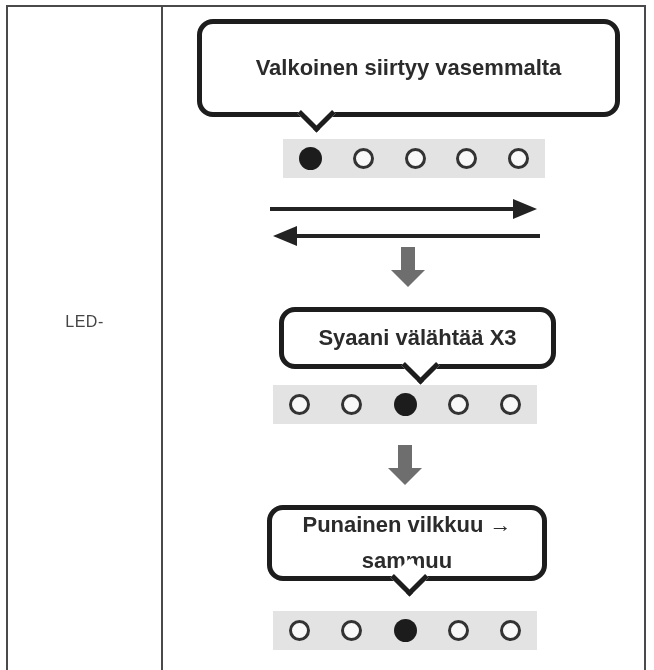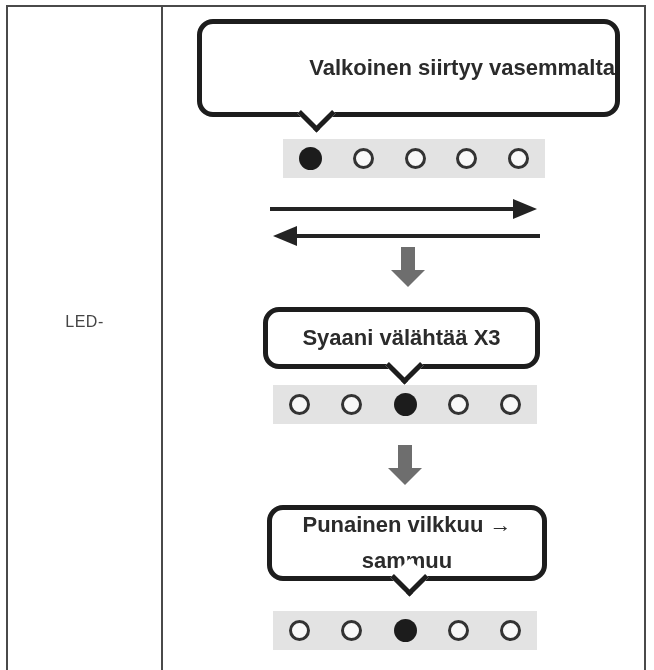--- a/index.html
+++ b/index.html
@@ -23,22 +23,22 @@
   .cell-right { position:absolute; left:155px; top:0; right:0; height:100%; }
 
   
   .callout {
     position:absolute; box-sizing:border-box; background:#fff;
     border:5px solid var(--callout-border); border-radius:16px;
     display:flex; flex-direction:column; justify-content:center; align-items:center;
     font-size:22px; font-weight:600; color:var(--text); line-height:36px;
     text-align:center; z-index:1;
   }
-  .callout-1 { left:34px;  top:12px;  width:423px; height:98px;align-items:flex-end; }
-  .callout-2 { left:100px; top:300px; width:277px; height:62px; }
+  .callout-1 { left:34px;  top:12px;  width:423px; height:98px; }
+  .callout-2 { left:116px; top:300px; width:277px; height:62px; }
   .callout-3 { left:104px; top:498px; width:280px; height:76px; }
   .tail {
     position:absolute; bottom:-15px; width:22px; height:22px; background:#fff;
     border-right:5px solid var(--callout-border);
     border-bottom:5px solid var(--callout-border);
     transform:rotate(45deg); z-index:2;
   }
   .tail-1 { left:101px; }
   .tail-center { left:50%; margin-left:-11px; }
 

